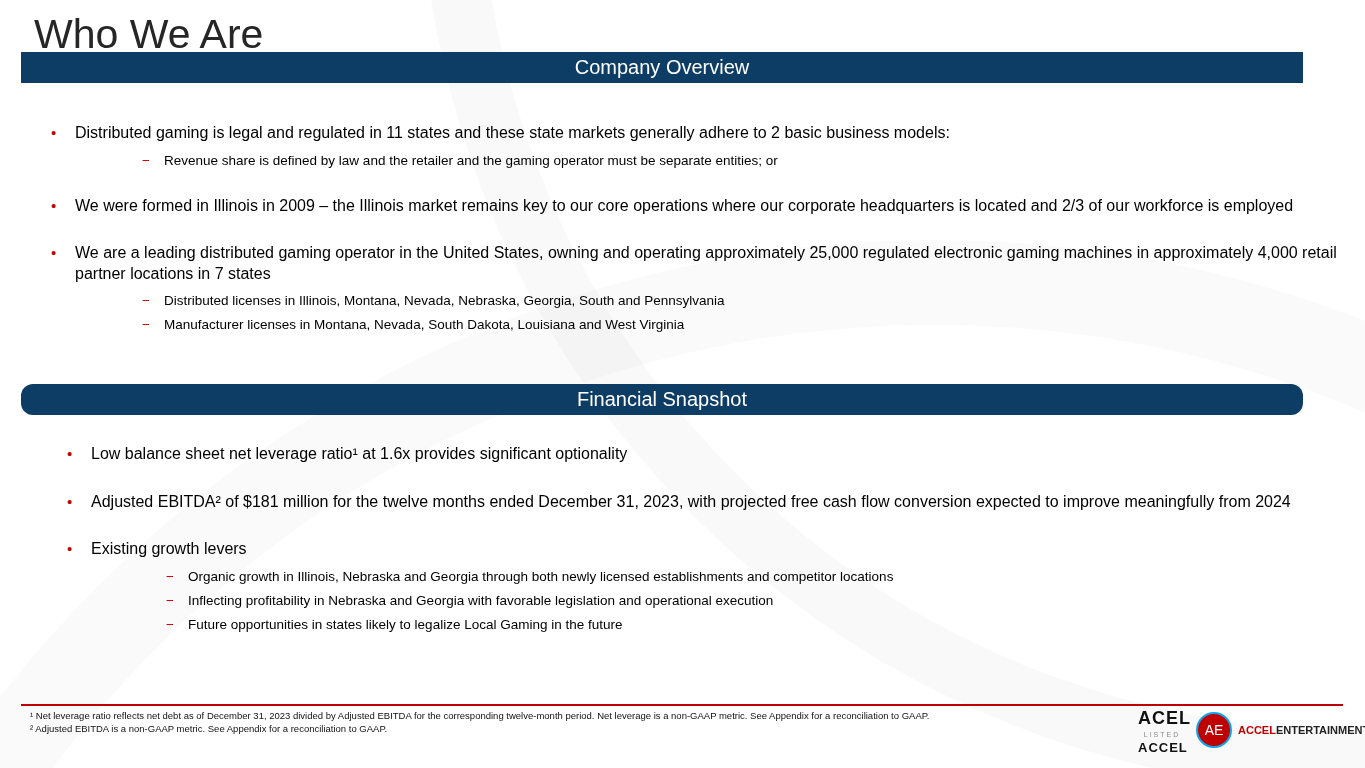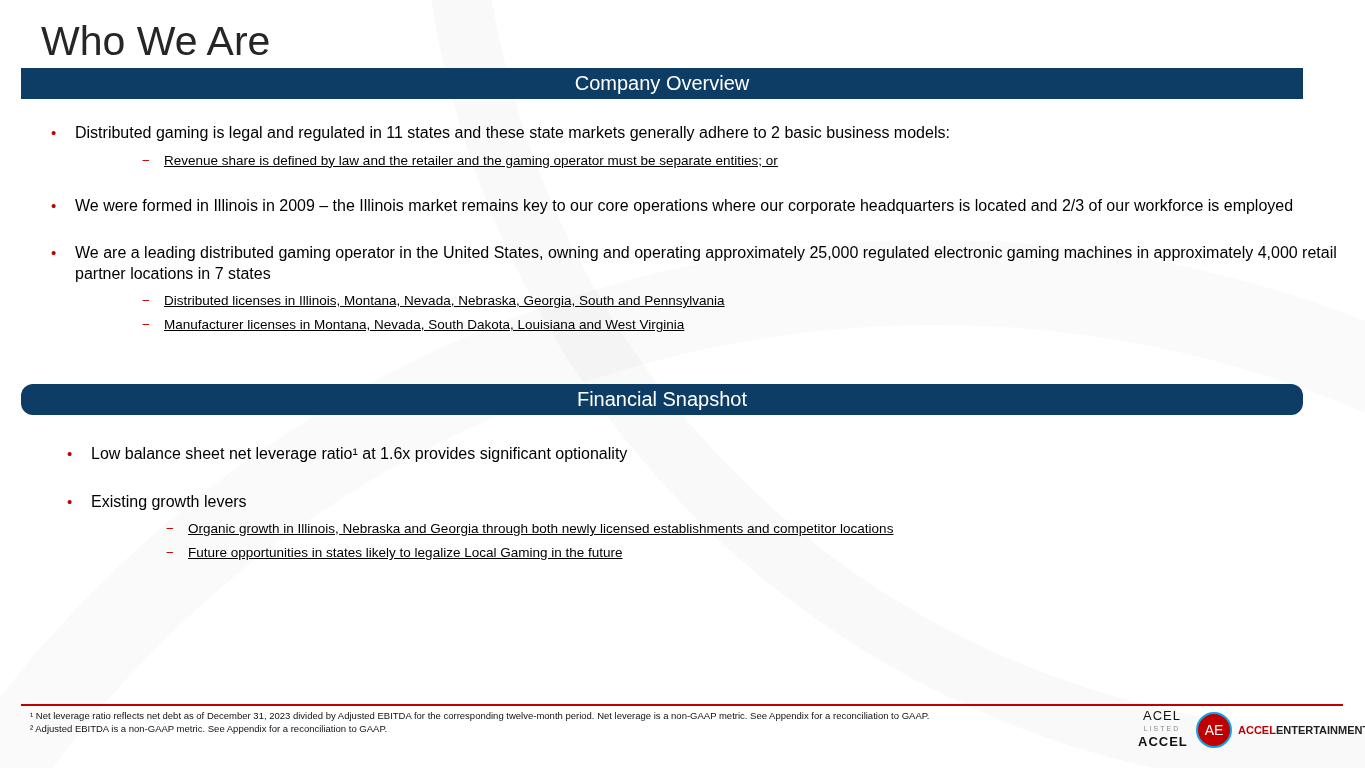--- a/index.html
+++ b/index.html
@@ -16,62 +16,62 @@
 
   
   .deco { position: absolute; border-radius: 50%; z-index: 0; }
   .deco-1 { width: 1750px; height: 1750px; border: 60px solid rgba(0,0,0,0.025); top: -1080px; left: 420px; }
   .deco-2 { width: 2200px; height: 2200px; border: 85px solid rgba(0,0,0,0.02); top: 240px; left: -250px; }
 
   .content { position: relative; z-index: 1; }
 
   .title {
     position: absolute; left: 33px; top: 10px;
-    margin: 8px; font-size: 41px; font-weight: 400; color: #262626;
+    margin: 1px; font-size: 41px; font-weight: 400; color: #262626;
   }
 
   .banner {
     position: absolute; left: 21px; width: 1282px; height: 31px;
     background: var(--banner_blue, #0d3c64); color: #ffffff;
     display: flex; align-items: center; justify-content: center;
     font-size: 20px;
   }
-  .banner-company  { top: 68px; }
+  .banner-company  { top: 52px; }
   .banner-financial{ top: 384px; border-radius: 12px; }
 
   ul { list-style: none; margin: 16px; padding: 0; }
 
   .list-company   { position: absolute; left: 21px; top: 107px; width: 1310px; color: #000; }
   .list-financial { position: absolute; left: 28px; top: 428px; width: 1310px; color: #000; }
 
   .b1 { position: relative; padding-left: 38px; font-size: 16px; line-height: 20.5px; }
   .b1::before { content: "\2022"; color: var(--accent_red, #c00000); position: absolute; left: 14px; font-size: 15px; }
   .list-company  > li + li { margin-top: 27px; }
   .list-financial> li + li { margin-top: 27px; }
 
-  .l2 { margin: 8px 0 0 67px; text-decoration: underline; }
+  .l2 { margin: 8px 0 0 67px; }
   .b2 { position: relative; padding-left: 22px; font-size: 13.5px; line-height: 17px; margin-bottom: 7px; }
   .b2:last-child { margin-bottom: 0; }
   .b2::before { content: "\2212"; color: var(--accent_red, #c00000); position: absolute; left: 0; }
 
   .list-financial .b1 { padding-left: 47px; }
   .list-financial .b1::before { left: 23px; }
   .list-financial .l2 { margin-left: 75px; }
 
   .footer-line {
     position: absolute; left: 21px; top: 704px; width: 1322px; height: 2px;
     background: var(--accent_red, #c00000);
   }
   .footnotes {
     position: absolute; left: 30px; top: 710px; width: 960px;
     font-size: 9.5px; line-height: 12.5px; color: #111;
   }
 
   .nyse { position: absolute; left: 1138px; top: 708px; width: 48px; text-align: center; color: #111; }
-  .nyse-acel   { font-size: 13px; font-weight: normal; letter-spacing: 1px; }
+  .nyse-acel   { font-size: 18px; font-weight: bold; letter-spacing: 1px; }
   .nyse-listed { font-size: 7px; color: #8a8a8a; letter-spacing: 2px; margin: 2px 0; }
   .nyse-nyse   { font-size: 13px; font-weight: bold; letter-spacing: 1px; }
 
   .brand { position: absolute; left: 1196px; top: 712px; display: flex; align-items: center; gap: 6px; }
   .brand-mark {
     width: 36px; height: 36px; border-radius: 50%;
     background: var(--accent_red, #c00000); color: #ffffff;
     display: flex; align-items: center; justify-content: center;
     font-weight: normal; font-size: 14px; border: 2px solid #0ea5e9;
     box-sizing: border-box;
@@ -117,23 +117,27 @@
 
     <div class="banner banner-financial">
       <span>Financial Snapshot</span>
     </div>
 
     <ul class="list-financial">
       <li class="b1">
         <span>Low balance sheet net leverage ratio¹ at 1.6x provides significant optionality</span>
       </li>
       <li class="b1">
+        <span>Adjusted EBITDA² of $181 million for the twelve months ended December 31, 2023, with projected free cash flow conversion expected to improve meaningfully from 2024</span>
+      </li>
+      <li class="b1">
         <span>Existing growth levers</span>
         <ul class="l2">
           <li class="b2"><span>Organic growth in Illinois, Nebraska and Georgia through both newly licensed establishments and competitor locations</span></li>
+          <li class="b2"><span>Inflecting profitability in Nebraska and Georgia with favorable legislation and operational execution</span></li>
           <li class="b2"><span>Future opportunities in states likely to legalize Local Gaming in the future</span></li>
         </ul>
       </li>
     </ul>
 
     <div class="footer-line"></div>
 
     <div class="footnotes">
       <div>¹ Net leverage ratio reflects net debt as of December 31, 2023 divided by Adjusted EBITDA for the corresponding twelve-month period. Net leverage is a non-GAAP metric. See Appendix for a reconciliation to GAAP.</div>
       <div>² Adjusted EBITDA is a non-GAAP metric. See Appendix for a reconciliation to GAAP.</div>

